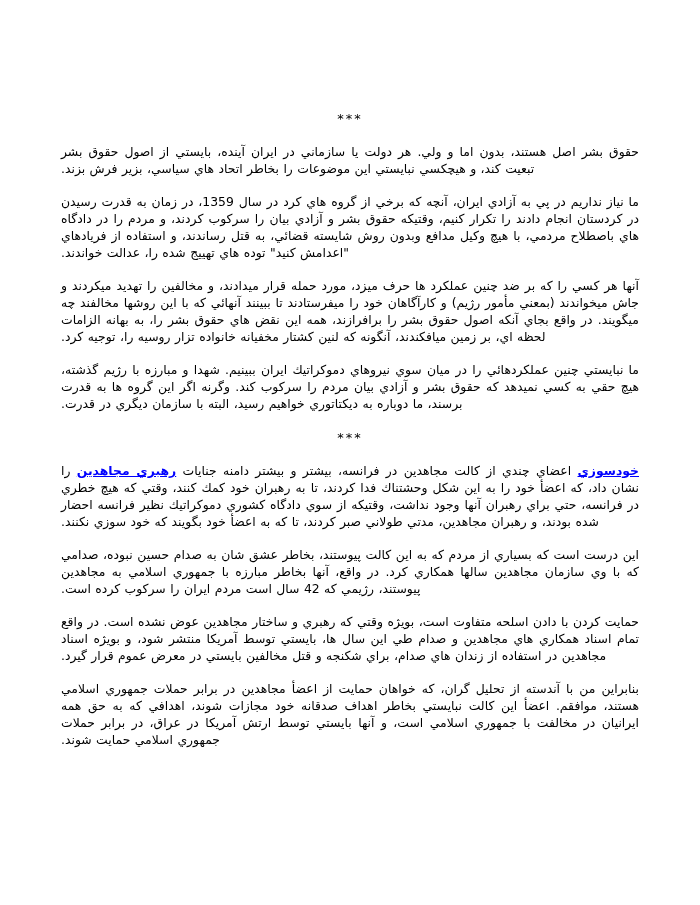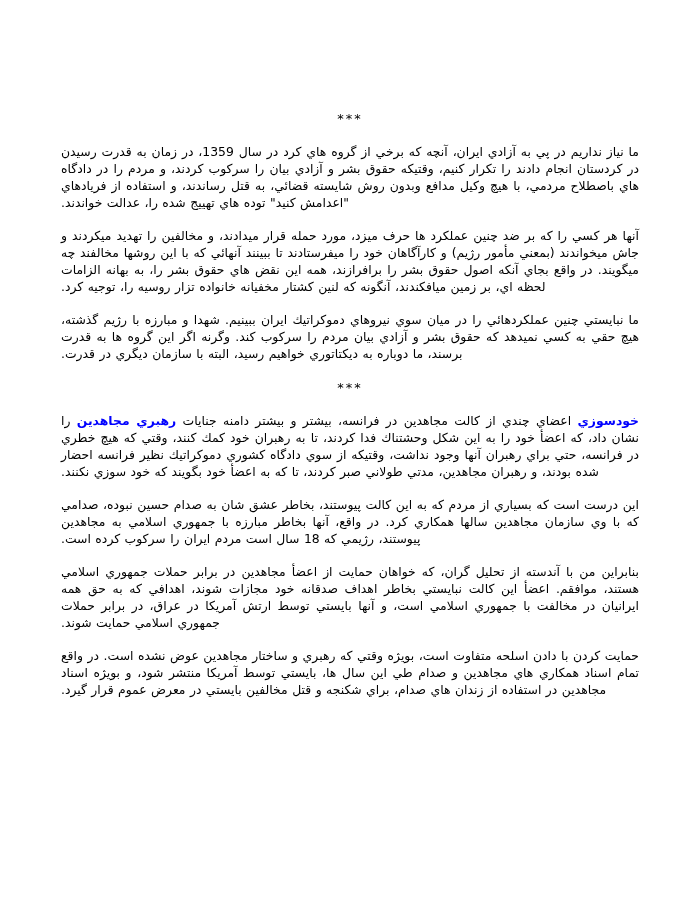--- a/index.html
+++ b/index.html
@@ -36,41 +36,43 @@
     text-align-last: left;
     font-size: 12.4px;
     line-height: 17px;
     margin: 16px 0 0 0;
     word-spacing: 0.5px;
     color: #000000;
   }
   a.doclink {
     color: #0000ff;
     font-weight: bold;
+    text-decoration: underline;
     cursor: pointer;
   }
 </style>
 </head>
 <body>
 
 <div class="page">
 
   <div class="sep">***</div>
 
+  <p class="para">حقوق بشر اصل هستند، بدون اما و ولي. هر دولت يا سازماني در ايران آينده، بايستي از اصول حقوق بشر تبعيت كند، و هيچكسي نبايستي اين موضوعات را بخاطر اتحاد هاي سياسي، بزير فرش بزند.</p>
 
   <p class="para">ما نياز نداريم در پي به آزادي ايران،  آنچه كه برخي از گروه هاي كرد در سال 1359، در زمان به قدرت رسيدن در كردستان انجام دادند را تكرار كنيم، وقتيكه حقوق بشر و آزادي بيان را سركوب كردند، و مردم را در دادگاه هاي باصطلاح مردمي، با هيچ وكيل مدافع وبدون روش شايسته قضائي، به قتل رساندند، و  استفاده از فريادهاي "اعدامش كنيد"  توده هاي تهييج شده را،  عدالت خواندند.</p>
 
   <p class="para">آنها هر كسي را كه بر ضد چنين عملكرد ها حرف ميزد،  مورد حمله قرار ميدادند، و مخالفين را تهديد ميكردند و جاش ميخواندند (بمعني مأمور رژيم) و كارآگاهان خود را ميفرستادند تا ببينند آنهائي كه با اين روشها مخالفند چه ميگويند.  در واقع بجاي آنكه اصول حقوق بشر را برافرازند،  همه اين نقض هاي حقوق بشر را، به بهانه الزامات لحظه اي، بر زمين ميافكندند، آنگونه كه لنين كشتار  مخفيانه خانواده تزار روسيه را، توجيه كرد.</p>
 
   <p class="para">ما نبايستي چنين عملكردهائي را در ميان سوي نيروهاي دموكراتيك ايران ببينيم. شهدا و مبارزه با رژيم گذشته، هيچ حقي به كسي نميدهد كه حقوق بشر و آزادي بيان مردم را سركوب كند. وگرنه اگر اين گروه ها به قدرت برسند، ما دوباره به ديكتاتوري خواهيم رسيد، البته با سازمان ديگري در قدرت.</p>
 
 
   <div class="sep mid">***</div>
 
   <p class="para"><a class="doclink">خودسوزي</a><span>  اعضاي چندي از كالت مجاهدين در فرانسه، بيشتر و بيشتر دامنه جنايات </span><a class="doclink">رهبري مجاهدين</a><span> را نشان داد، كه اعضأ خود را به اين شكل وحشتناك فدا كردند، تا به رهبران خود كمك كنند، وقتي كه هيچ خطري در فرانسه، حتي براي رهبران آنها وجود نداشت، وقتيكه از سوي دادگاه كشوري دموكراتيك نظير  فرانسه احضار شده بودند، و رهبران مجاهدين، مدتي طولاني صبر كردند،  تا كه به اعضأ خود بگويند كه خود سوزي نكنند.</span></p>
 
-  <p class="para">اين درست است كه بسياري از مردم كه به اين كالت پيوستند، بخاطر عشق شان به صدام حسين نبوده، صدامي كه با وي سازمان مجاهدين سالها همكاري كرد.  در واقع، آنها بخاطر  مبارزه با جمهوري اسلامي به مجاهدين پيوستند، رژيمي كه 18 سال است مردم ايران را سركوب كرده است.</p>
+  <p class="para">اين درست است كه بسياري از مردم كه به اين كالت پيوستند، بخاطر عشق شان به صدام حسين نبوده، صدامي كه با وي سازمان مجاهدين سالها همكاري كرد.  در واقع، آنها بخاطر  مبارزه با جمهوري اسلامي به مجاهدين پيوستند، رژيمي كه 42 سال است مردم ايران را سركوب كرده است.</p>
+
+  <p class="para">حمايت كردن با دادن اسلحه متفاوت است، بويژه وقتي كه رهبري و ساختار مجاهدين عوض نشده است. در واقع تمام اسناد همكاري هاي مجاهدين و صدام طي اين سال ها، بايستي توسط آمريكا منتشر شود، و بويژه اسناد مجاهدين در استفاده از زندان هاي صدام،  براي شكنجه و قتل مخالفين بايستي در معرض عموم قرار گيرد.</p>
 
   <p class="para">بنابراين من با آندسته  از تحليل گران، كه خواهان حمايت از اعضأ مجاهدين در برابر حملات جمهوري اسلامي هستند، موافقم.   اعضأ اين كالت نبايستي بخاطر اهداف صدقانه خود مجازات شوند، اهدافي كه به حق همه ايرانيان در مخالفت با جمهوري اسلامي است، و آنها بايستي توسط ارتش آمريكا در عراق،  در برابر حملات جمهوري اسلامي حمايت شوند.</p>
-
-  <p class="para">حمايت كردن با دادن اسلحه متفاوت است، بويژه وقتي كه رهبري و ساختار مجاهدين عوض نشده است. در واقع تمام اسناد همكاري هاي مجاهدين و صدام طي اين سال ها، بايستي توسط آمريكا منتشر شود، و بويژه اسناد مجاهدين در استفاده از زندان هاي صدام،  براي شكنجه و قتل مخالفين بايستي در معرض عموم قرار گيرد.</p>
 
 </div>
 
 </body></html>

